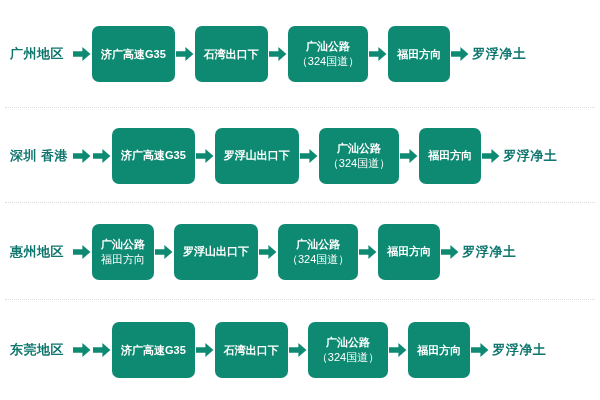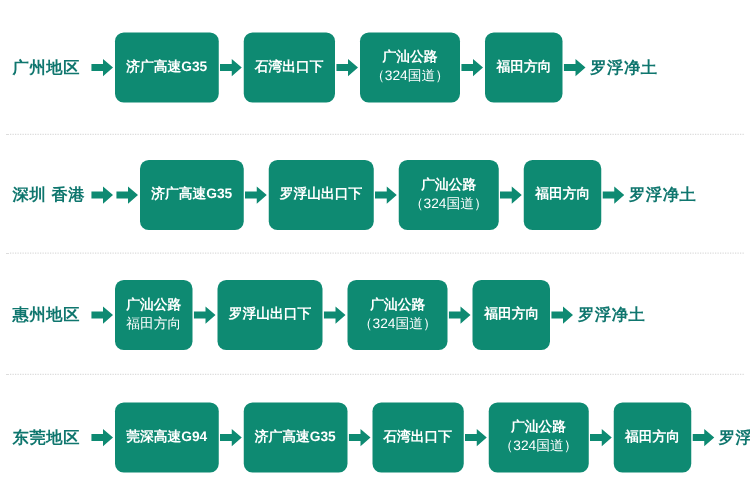--- a/index.html
+++ b/index.html
@@ -224,23 +224,20 @@
       </span>
       <div class="dest-label">罗浮净土</div>
     </div>
     <div class="route-row row-4">
       <div class="origin-label">东莞地区</div>
       <span class="arrow">
         <svg width="18" height="16" viewBox="0 0 18 16" aria-hidden="true">
           <path d="M0 5.2 h9.4 V1.1 L17.4 8 l-8 6.9 V10.8 H0 Z" fill="#0e8a72"></path>
         </svg>
       </span>
-      <div class="step-box">
-        <span class="line1">莞深高速G94</span>
-      </div>
       <span class="arrow">
         <svg width="18" height="16" viewBox="0 0 18 16" aria-hidden="true">
           <path d="M0 5.2 h9.4 V1.1 L17.4 8 l-8 6.9 V10.8 H0 Z" fill="#0e8a72"></path>
         </svg>
       </span>
       <div class="step-box">
         <span class="line1">济广高速G35</span>
       </div>
       <span class="arrow">
         <svg width="18" height="16" viewBox="0 0 18 16" aria-hidden="true">

